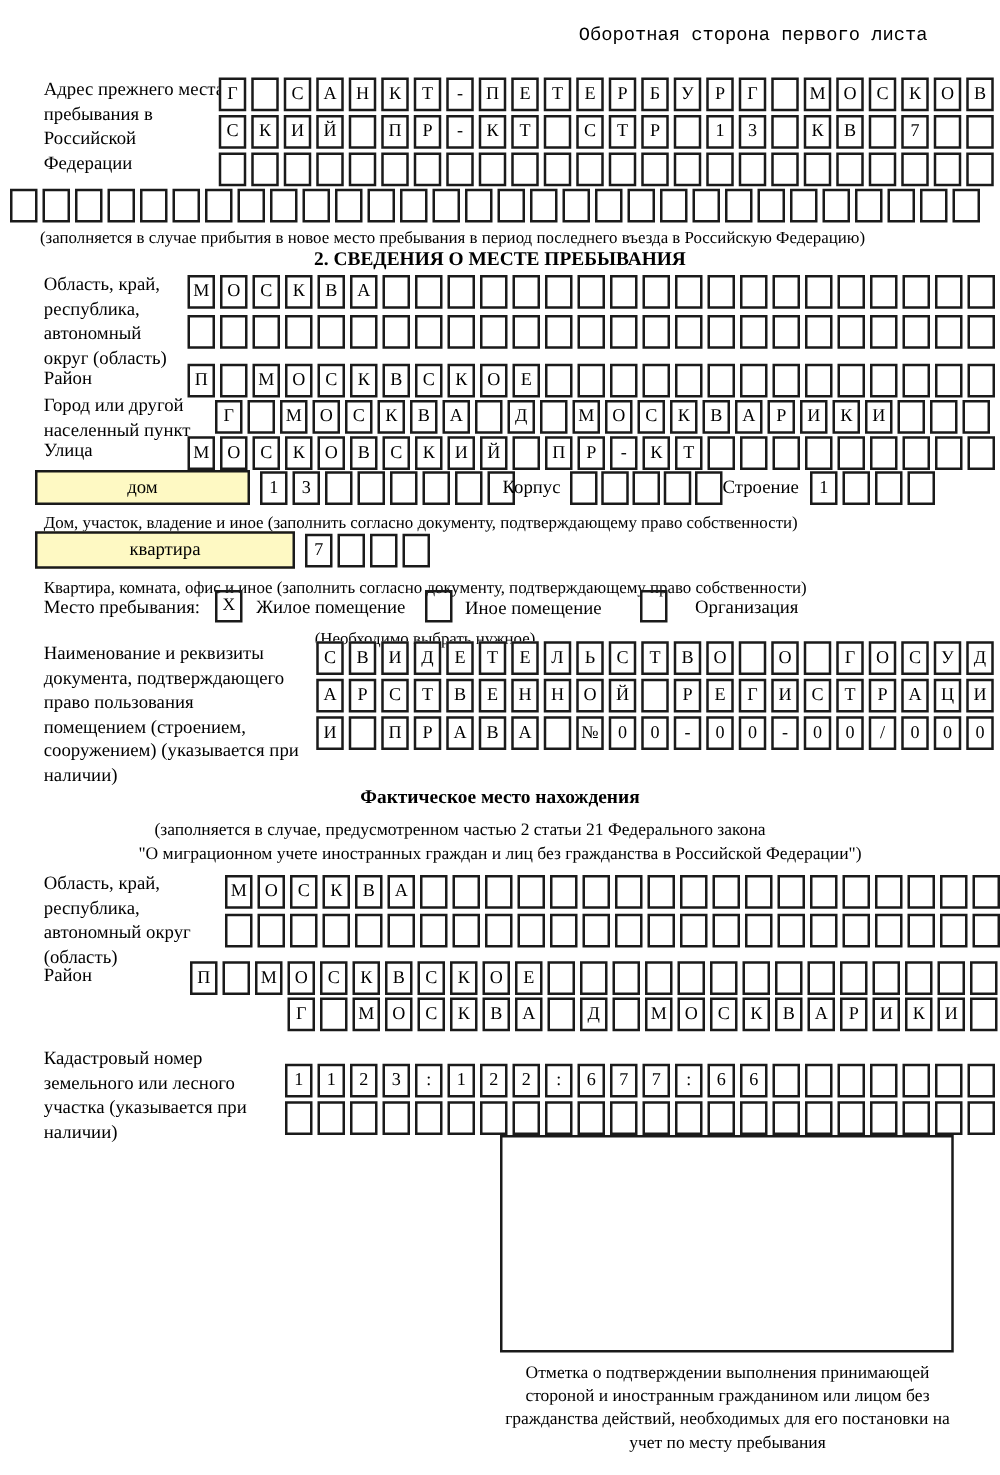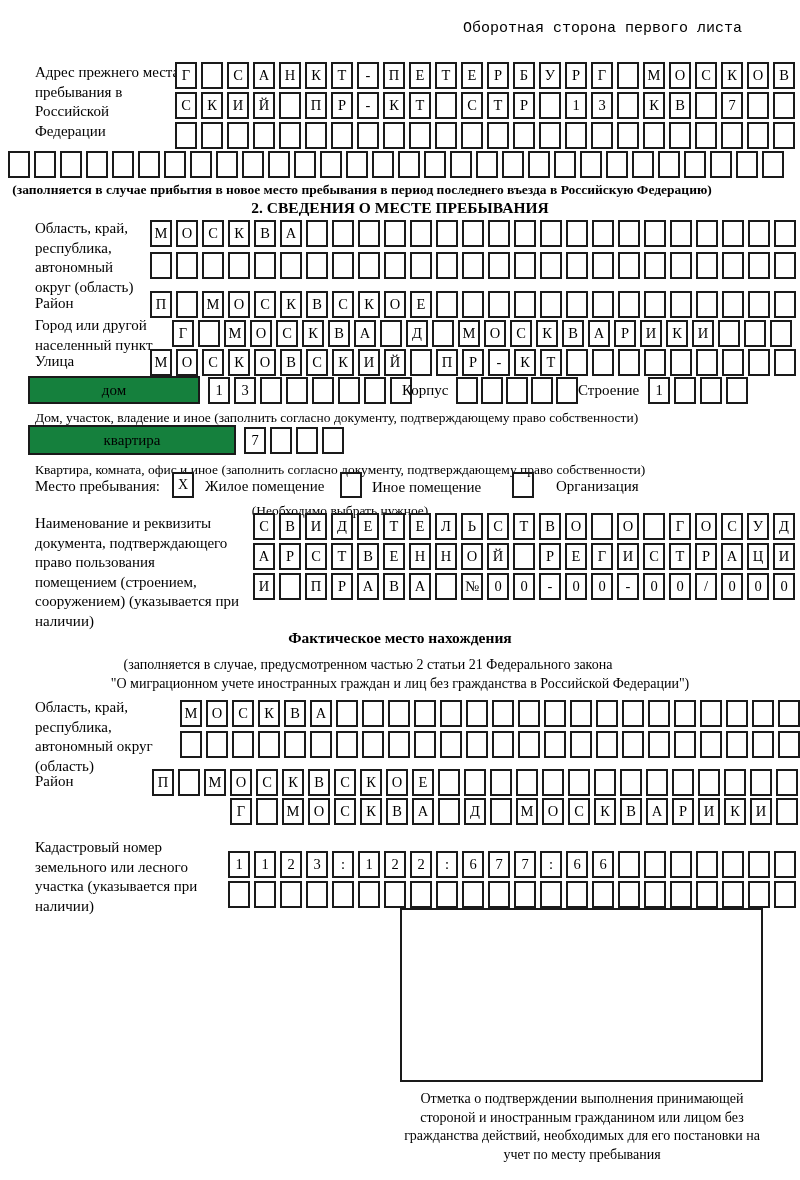--- a/index.html
+++ b/index.html
@@ -8,21 +8,21 @@
   .abs{position:absolute;}
   .lbl{font-size:15px;line-height:19.5px;}
   .note{font-size:13.5px;line-height:17px;}
   .heading{font-weight:bold;font-size:15.5px;text-align:center;width:800px;}
   .center{text-align:center;}
   .cellrow{position:absolute;display:flex;gap:4px;}
   .cell{box-sizing:border-box;width:22px;height:27px;border:2px solid #1a1a1a;
         display:flex;align-items:center;justify-content:center;
         font-size:14.5px;background:#fff;flex:0 0 auto;}
   .widebox{box-sizing:border-box;border:2px solid #1a1a1a;display:flex;
-        align-items:center;justify-content:center;font-size:15px;background:#15803d;}
+        align-items:center;justify-content:center;font-size:15px;background:#fef9c3;}
   .checkbox{box-sizing:border-box;width:22px;height:26px;border:2px solid #1a1a1a;
         display:inline-flex;align-items:center;justify-content:center;font-size:14px;}
   .stampbox{box-sizing:border-box;border:2px solid #1a1a1a;background:#fff;}
 </style>
 </head>
 <body>
 
 <div id="page">
 
   <div class="abs lbl" style="top:19px;right:58px;font-family:Liberation Mono, monospace;">Оборотная сторона первого листа</div>
@@ -131,21 +131,21 @@
       <span class="cell"></span>
       <span class="cell"></span>
       <span class="cell"></span>
       <span class="cell"></span>
       <span class="cell"></span>
       <span class="cell"></span>
       <span class="cell"></span>
       <span class="cell"></span>
       <span class="cell"></span>
     </div>
-  <div class="abs note center" style="left:0;top:181px;width:724px;font-weight:bold;">(заполняется в случае прибытия в новое место пребывания в период последнего въезда в Российскую Федерацию)</div>
+  <div class="abs note center" style="left:0;top:181px;width:724px;">(заполняется в случае прибытия в новое место пребывания в период последнего въезда в Российскую Федерацию)</div>
 
   <div class="abs heading" style="left:0;top:199px;">2. СВЕДЕНИЯ О МЕСТЕ ПРЕБЫВАНИЯ</div>
 
   <div class="abs lbl" style="left:35px;top:219px;width:115px;">Область, край, республика, автономный округ (область)</div>
   <div class="cellrow" style="left:150px;top:220px;">
       <span class="cell">М</span>
       <span class="cell">О</span>
       <span class="cell">С</span>
       <span class="cell">К</span>
       <span class="cell">В</span>

